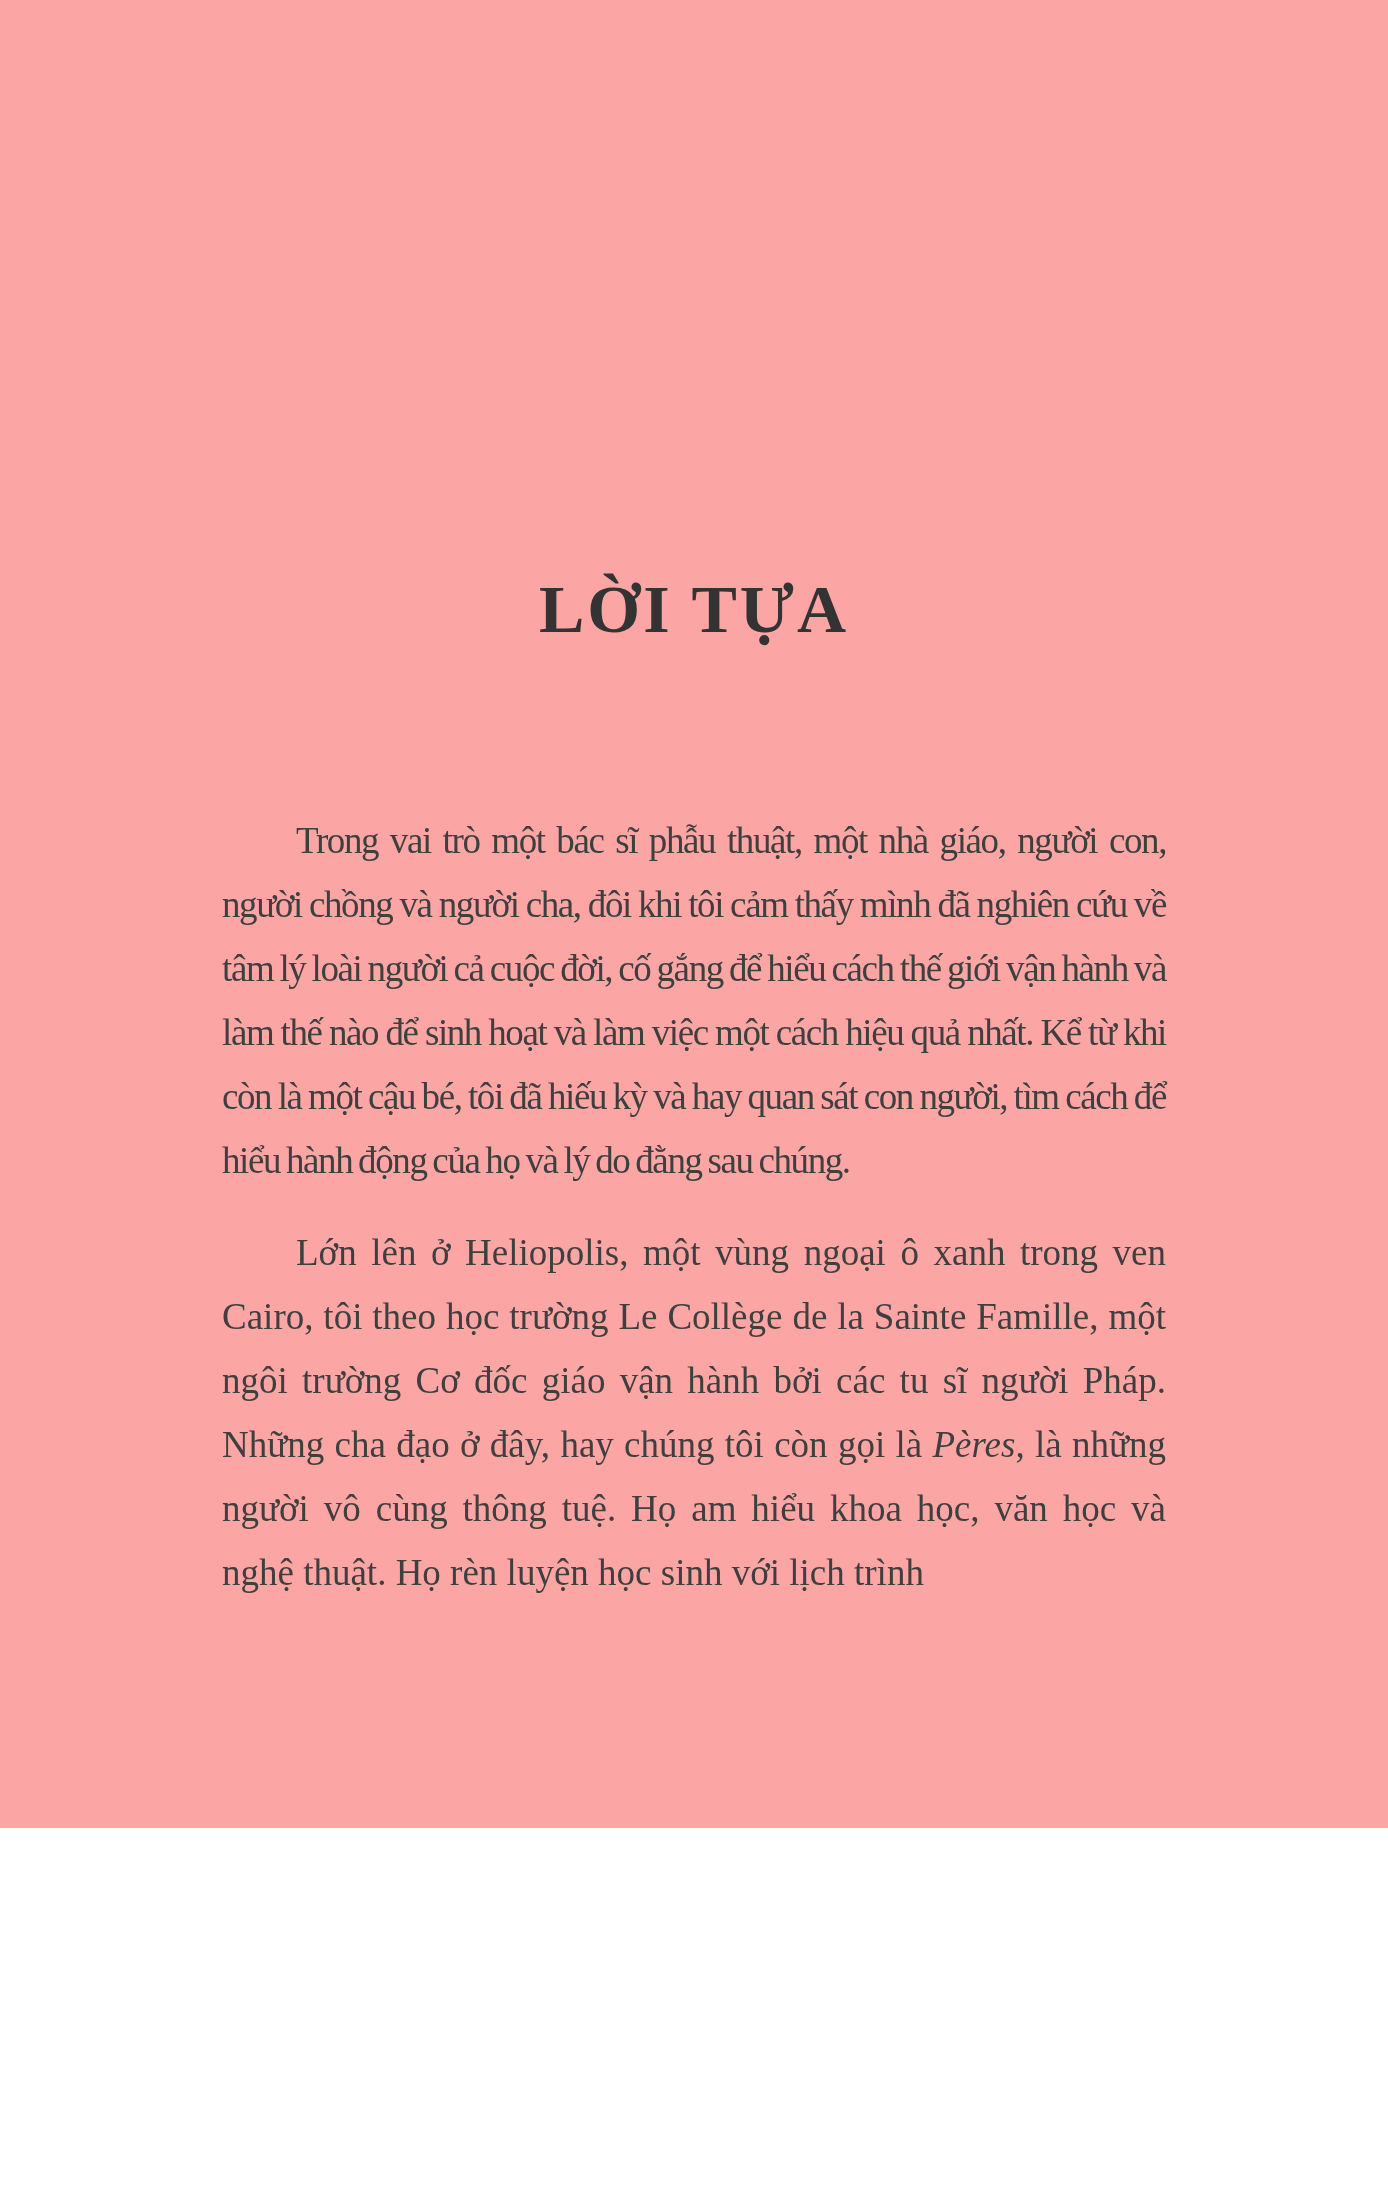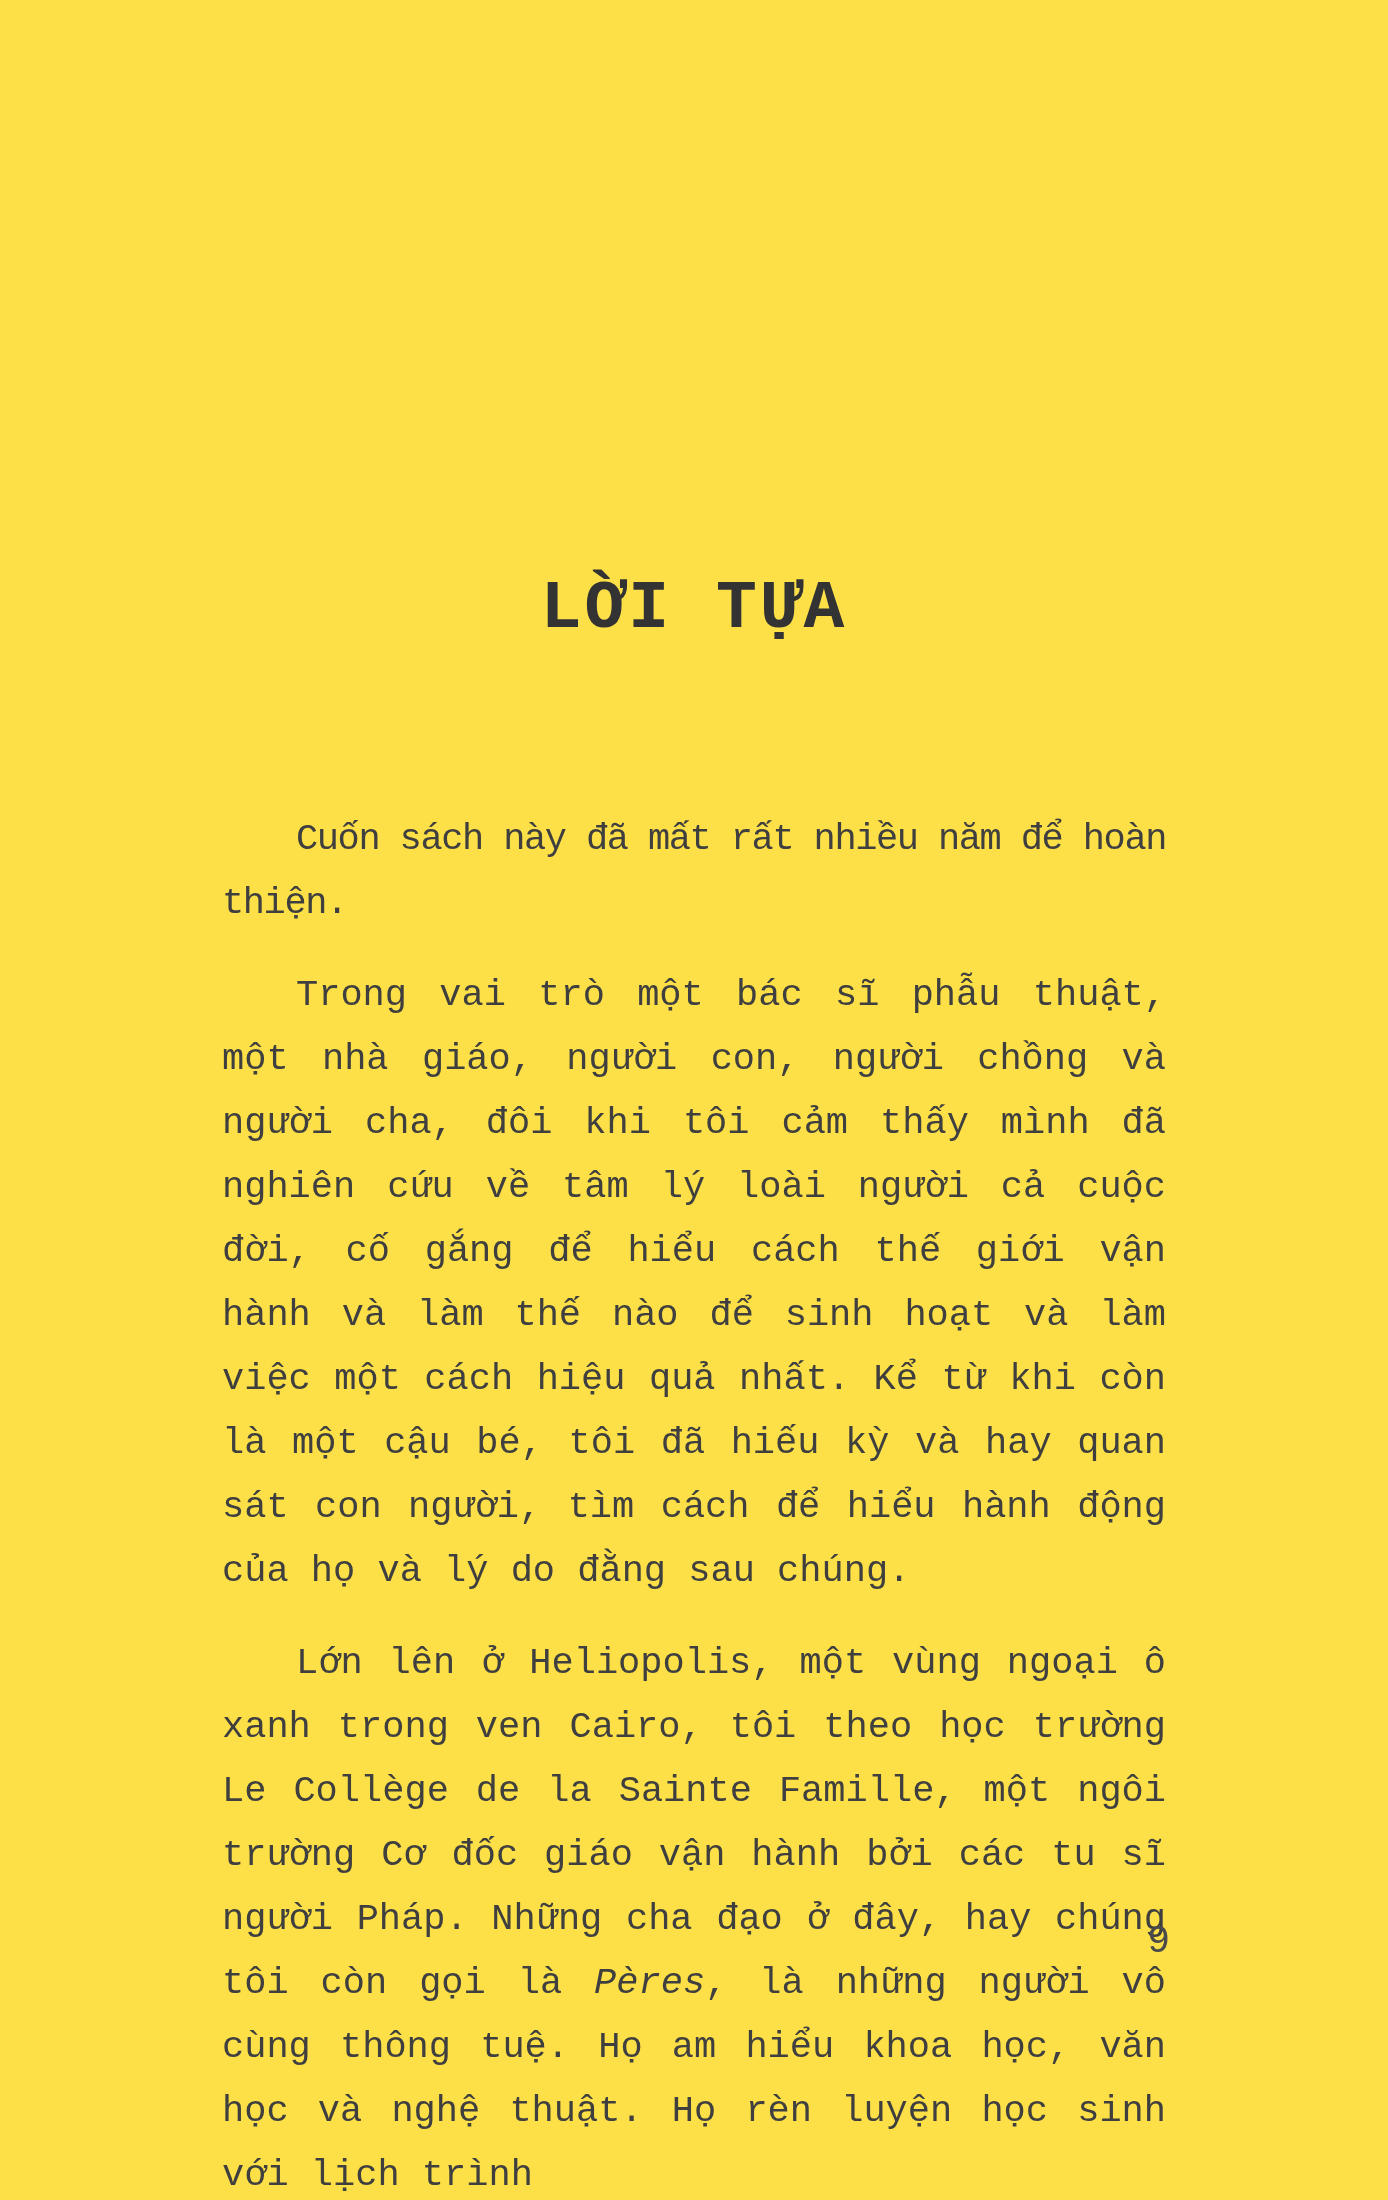--- a/index.html
+++ b/index.html
@@ -3,23 +3,23 @@
 <meta charset="utf-8">
 <style>
   html, body {
     margin: 0;
     padding: 0;
     background: #ffffff;
   }
   .page {
     position: relative;
     width: 1388px;
-    height: 2200px;
-    background: #fde047;
-    font-family: Liberation Mono, monospace;
+    height: 1828px;
+    background: #fca5a5;
+    font-family: Liberation Serif, serif;
     color: #3f3f3f;
     overflow: hidden;
   }
   .title {
     padding-top: 570px;
     text-align: center;
     font-size: 68px;
     font-weight: 700;
     letter-spacing: 3px;
     color: #333333;
@@ -49,19 +49,18 @@
     color: #4a4a4a;
   }
 </style>
 </head>
 <body>
 
 <div class="page" style="color: rgb(63, 63, 63);">
   <h1 class="title">LỜI TỰA</h1>
 
   <div class="content">
-      <p><span>Cuốn sách này đã mất rất nhiều năm để hoàn thiện.</span></p>
       <p><span>Trong vai trò một bác sĩ phẫu thuật, một nhà giáo, người con, người chồng và người cha, đôi khi tôi cảm thấy mình đã nghiên cứu về tâm lý loài người cả cuộc đời, cố gắng để hiểu cách thế giới vận hành và làm thế nào để sinh hoạt và làm việc một cách hiệu quả nhất. Kể từ khi còn là một cậu bé, tôi đã hiếu kỳ và hay quan sát con người, tìm cách để hiểu hành động của họ và lý do đằng sau chúng.</span></p>
       <p><span>Lớn lên ở Heliopolis, một vùng ngoại ô xanh trong ven Cairo, tôi theo học trường Le Collège de la Sainte Famille, một ngôi trường Cơ đốc giáo vận hành bởi các tu sĩ người Pháp. Những cha đạo ở đây, hay chúng tôi còn gọi là </span><span style="font-style: italic;">Pères</span><span>, là những người vô cùng thông tuệ. Họ am hiểu khoa học, văn học và nghệ thuật. Họ rèn luyện học sinh với lịch trình</span></p>
     </div>
 
   <div class="page-number">9</div>
 </div>
 
 </body></html>

